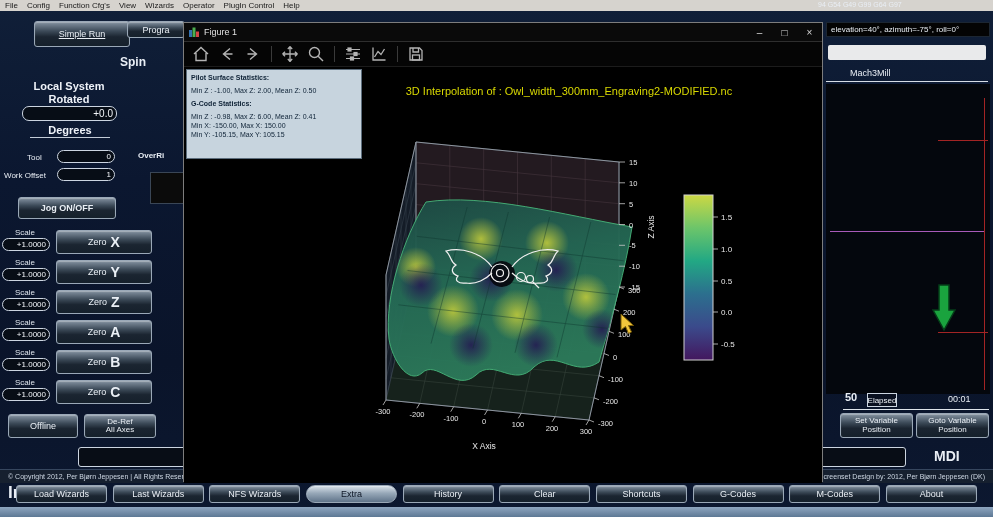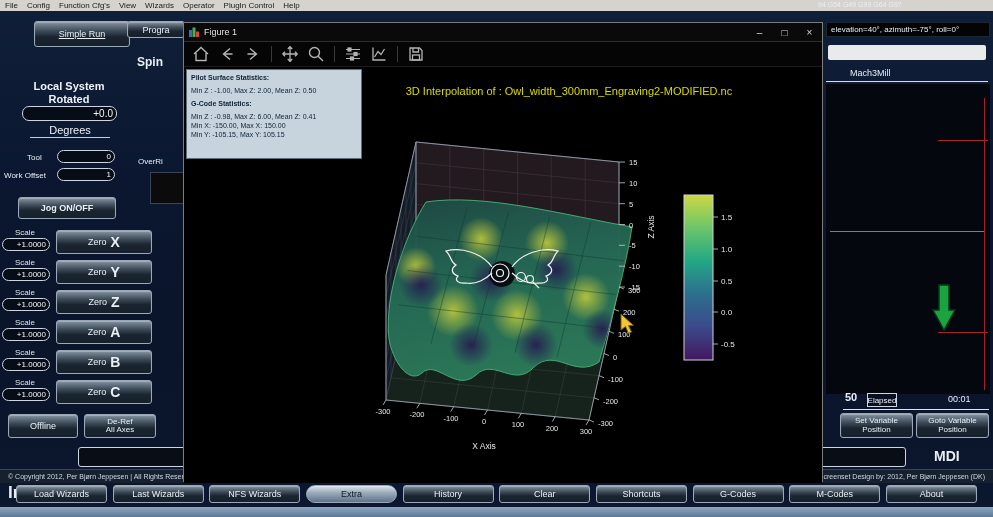--- a/index.html
+++ b/index.html
@@ -95,32 +95,32 @@
   <div class="abs" style="left:843px;top:409px;width:146px;height:1px;background:#dfe5ec;"></div>
   <button class="mach-btn twoline abs" style="left:840px;top:413px;width:73px;height:25px;">
     <span>Set Variable</span>
     <span>Position</span>
   </button>
   <button class="mach-btn twoline abs" style="left:916px;top:413px;width:73px;height:25px;">
     <span>Goto Variable</span>
     <span>Position</span>
   </button>
 
-  <div class="abs lbl" style="left:137px;top:55px;font-size:12px;font-weight:bold;">Spin</div>
+  <div class="abs lbl" style="left:120px;top:55px;font-size:12px;font-weight:bold;">Spin</div>
   <div class="abs" style="left:8px;top:80px;width:122px;text-align:center;color:#eef2f8;font-size:11px;font-weight:bold;line-height:1.15;">
     <div>Local System</div>
     <div>Rotated</div>
   </div>
   <div class="value-box abs" style="left:22px;top:106px;width:95px;height:15px;font-size:10px;">+0.0</div>
-  <div class="abs" style="left:30px;top:124px;width:80px;text-align:center;color:#eef2f8;font-size:11px;font-weight:normal;border-bottom:1px solid #c3ccd8;padding-bottom:1px;">Degrees</div>
+  <div class="abs" style="left:30px;top:124px;width:80px;text-align:center;color:#eef2f8;font-size:11px;font-weight:bold;border-bottom:1px solid #c3ccd8;padding-bottom:1px;">Degrees</div>
   <div class="abs lbl" style="left:27px;top:153px;font-size:8px;">Tool</div>
   <div class="value-box abs" style="left:57px;top:150px;width:58px;height:13px;font-size:8px;">0</div>
   <div class="abs lbl" style="left:4px;top:171px;font-size:8px;">Work Offset</div>
   <div class="value-box abs" style="left:57px;top:168px;width:58px;height:13px;font-size:8px;">1</div>
-  <div class="abs lbl" style="left:138px;top:157px;font-size:8px;">OverRi</div>
+  <div class="abs lbl" style="left:138px;top:151px;font-size:8px;font-weight:bold;">OverRi</div>
   <div class="abs" style="left:150px;top:172px;width:33px;height:30px;background:#0b0b0b;border:1px solid #3a4656;"></div>
   <button class="mach-btn abs" style="left:18px;top:197px;width:98px;height:22px;font-weight:bold;">Jog ON/OFF</button>
 
   <div class="abs" style="left:0;top:226px;">
 
     <div class="scale-lbl abs" style="left:8px;top:2px;">Scale</div>
     <div class="value-box abs" style="left:2px;top:12px;width:48px;height:13px;font-size:8px;">+1.0000</div>
     <button class="mach-btn zero-btn abs" style="left:56px;top:4px;width:96px;height:24px;">
       <span>Zero</span>
       <span class="axis-ltr">X</span>

